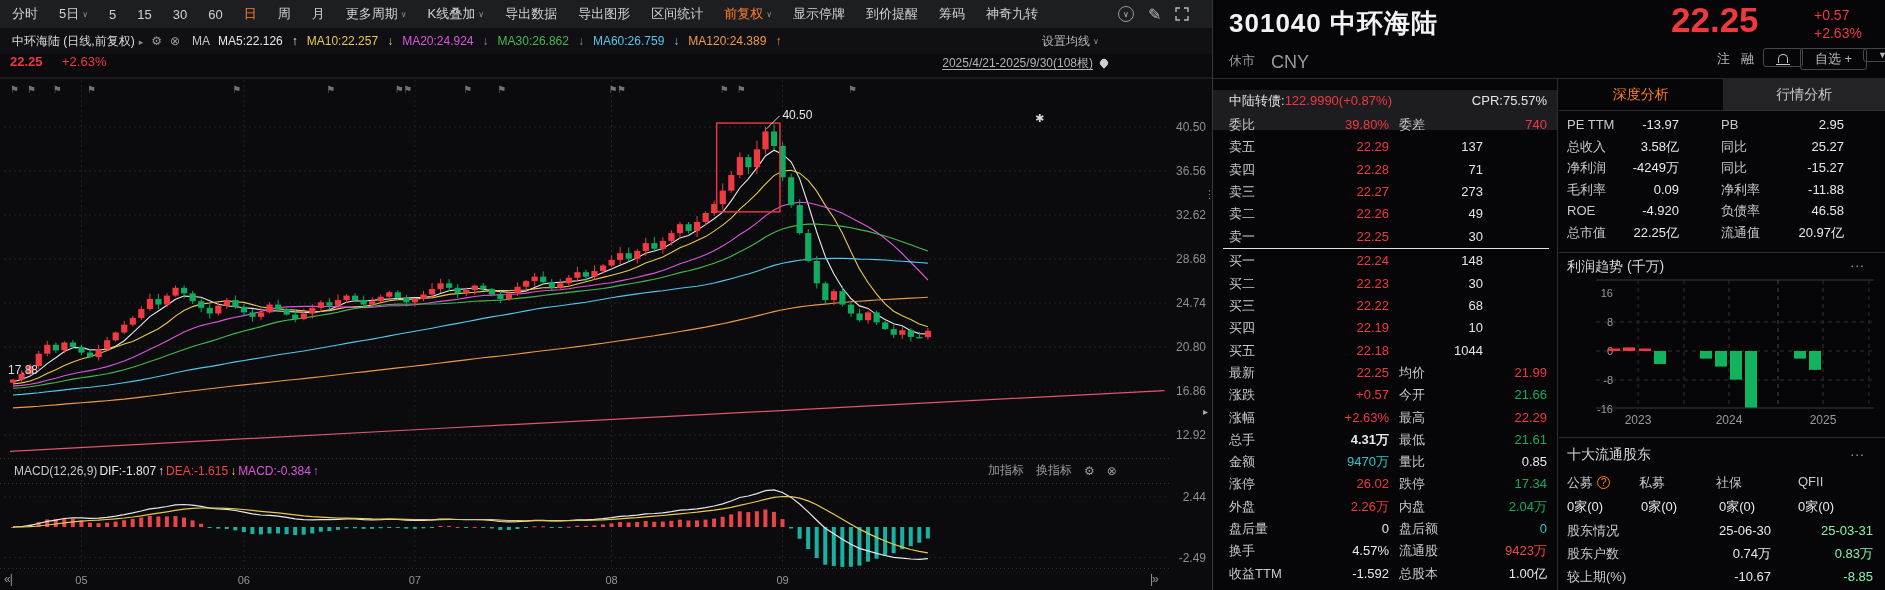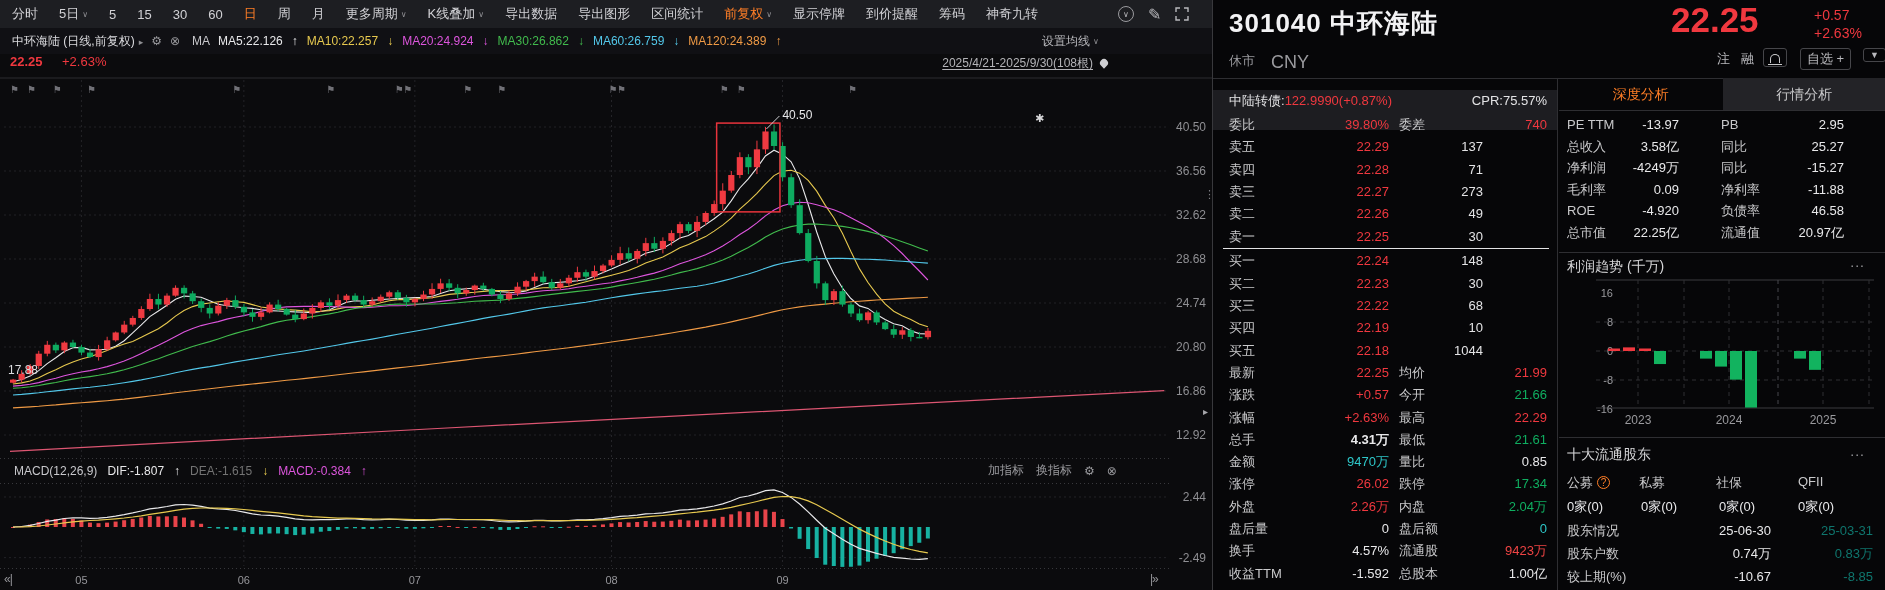--- a/index.html
+++ b/index.html
@@ -43,21 +43,21 @@
   
   .panel { position:absolute; left:1212px; top:0; width:673px; height:590px; background:#060608;
            border-left:1px solid #38383c; z-index:5; }
   .p-title { position:absolute; left:16px; top:6px; font-size:26px; font-weight:bold; color:#f2f2f4; letter-spacing:1px; }
   .p-status { position:absolute; left:16px; top:52px; font-size:13px; color:#9a9a9e; }
   .p-cur { position:absolute; left:58px; top:52px; font-size:18px; color:#9a9a9e; }
   .p-price { position:absolute; left:458px; top:0px; font-size:35px; font-weight:bold; color:#f0383f; }
   .p-chg { position:absolute; left:601px; top:7px; font-size:14px; color:#f0383f; }
   .p-chgp { position:absolute; left:601px; top:25px; font-size:14px; color:#f0383f; }
   .p-act { position:absolute; font-size:13px; color:#b9b9bd; top:50px; cursor:pointer; }
-  .box { border:1px solid #46464a; border-radius:3px; padding:1px 6px; }
+  .box { border:1px solid #46464a; border-radius:3px; padding:1px 14px; }
   .bell { position:relative; display:inline-block; width:10px; height:9px; border:1.5px solid #c9c9cb;
           border-bottom:none; border-radius:6px 6px 0 0; top:1px; }
   .bell::after { content:''; position:absolute; left:-3px; right:-3px; bottom:-2px; height:1.5px; background:#c9c9cb; }
   .hdiv { position:absolute; height:1px; background:#2e2e32; }
   .vdiv { position:absolute; width:1px; background:#2e2e32; }
   .banner { position:absolute; left:0; top:90px; width:344px; height:40px; background:#1d1d21;
             font-size:13px; line-height:22px; }
   .banner .lb { position:absolute; left:16px; color:#e3e3e5; }
   .banner .cpr { position:absolute; right:10px; color:#e3e3e5; }
   .prow { position:absolute; width:344px; height:22px; font-size:13px; line-height:22px; }
@@ -79,21 +79,21 @@
   .sec-title { position:absolute; left:354px; font-size:14px; color:#d6d6d8; }
   .more { position:absolute; right:20px; font-size:14px; color:#9a9a9e; letter-spacing:1px; cursor:pointer; }
   #profitChart { position:absolute; left:346px; top:278px; width:327px; height:150px; }
   .hcol-lb { position:absolute; top:474px; font-size:13px; color:#c9c9cb; }
   .hcol-v  { position:absolute; top:498px; font-size:13px; color:#e8e8ea; }
   .help { display:inline-block; width:13px; height:13px; border:1px solid #ff7e26; border-radius:50%;
           color:#ff7e26; font-size:10px; line-height:12px; text-align:center; margin-left:4px; vertical-align:1px; cursor:pointer;}
   .hrow { position:absolute; left:346px; width:327px; height:22px; font-size:13px; line-height:22px; }
   .hrow .lb { position:absolute; left:8px; color:#c9c9cb; }
   .hrow .v1 { position:absolute; right:115px; color:#e8e8ea; }
-  .hrow .v2 { position:absolute; right:13px; color:#0f766e; }
+  .hrow .v2 { position:absolute; right:13px; color:#86efac; }
 </style>
 </head>
 <body>
 
 <div class="app">
   <div class="left-region">
     <div class="toolbar" id="toolbar">
         <span class="tb-item">分时</span>
         <span class="tb-item">5日<span class="caret">∨</span></span>
         <span class="tb-item">5</span>
@@ -520,25 +520,25 @@
         <rect x="883.1" y="527" width="4" height="28.93574263844664" fill="#17b2a2"></rect>
         <rect x="891.6500000000001" y="527" width="4" height="26.212752264586584" fill="#17b2a2"></rect>
         <rect x="900.2" y="527" width="4" height="22.188520852854253" fill="#17b2a2"></rect>
         <rect x="908.7500000000001" y="527" width="4" height="19.078996030756116" fill="#17b2a2"></rect>
         <rect x="917.3000000000001" y="527" width="4" height="15.751762689061366" fill="#17b2a2"></rect>
         <rect x="925.85" y="527" width="4" height="11.50034190869053" fill="#17b2a2"></rect>
         <polyline points="13,527.0 21.55,526.5 30.1,525.4 38.650000000000006,523.5 47.2,521.3 55.75,520.1 64.30000000000001,518.5 72.85000000000001,517.8 81.4,517.8 89.95,518.3 98.5,518.2 107.05000000000001,517.3 115.60000000000001,516.1 124.15,514.6 132.70000000000002,512.9 141.25,511.0 149.8,508.8 158.35000000000002,507.8 166.9,506.5 175.45000000000002,504.9 184,504.5 192.55,505.1 201.10000000000002,506.4 209.65,508.1 218.20000000000002,509.0 226.75000000000003,509.4 235.3,510.5 243.85000000000002,512.1 252.40000000000003,513.9 260.95000000000005,515.0 269.5,515.4 278.05,516.2 286.6,517.4 295.15000000000003,518.9 303.70000000000005,519.6 312.25,519.8 320.8,519.6 329.35,519.7 337.90000000000003,519.5 346.45000000000005,518.9 355,519.0 363.55,519.6 372.1,519.8 380.65000000000003,519.6 389.20000000000005,519.2 397.75000000000006,519.5 406.3,520.1 414.85,520.5 423.40000000000003,520.4 431.95000000000005,519.9 440.50000000000006,519.1 449.05,519.0 457.6,519.5 466.15000000000003,519.7 474.70000000000005,519.5 483.25000000000006,519.7 491.80000000000007,520.5 500.35,521.5 508.90000000000003,521.9 517.45,521.7 526,521.1 534.5500000000001,520.3 543.1,520.3 551.6500000000001,520.8 560.2,520.9 568.75,520.5 577.3000000000001,519.9 585.85,519.8 594.4000000000001,519.3 602.95,518.6 611.5,517.6 620.0500000000001,516.3 628.6,515.9 637.1500000000001,515.1 645.7,513.9 654.25,513.5 662.8000000000001,512.8 671.35,511.6 679.9000000000001,510.1 688.45,509.7 697,508.8 705.5500000000001,507.6 714.1,506.0 722.6500000000001,503.8 731.2,501.0 739.7500000000001,497.5 748.3000000000001,496.0 756.85,493.6 765.4000000000001,490.6 773.95,489.9 782.5000000000001,492.5 791.0500000000001,497.4 799.6,504.0 808.1500000000001,511.9 816.7,520.2 825.2500000000001,528.3 833.8000000000001,533.8 842.35,539.3 850.9000000000001,544.2 859.45,548.4 868.0000000000001,550.8 876.5500000000001,553.3 885.1,555.5 893.6500000000001,557.4 902.2,558.2 910.7500000000001,559.0 919.3000000000001,559.3 927.85,558.6" fill="none" stroke="#e8e8ea" stroke-width="1.2"></polyline>
         <polyline points="13,527.0 21.55,526.9 30.1,526.6 38.650000000000006,526.0 47.2,525.0 55.75,524.0 64.30000000000001,522.9 72.85000000000001,521.9 81.4,521.1 89.95,520.5 98.5,520.1 107.05000000000001,519.5 115.60000000000001,518.8 124.15,518.0 132.70000000000002,517.0 141.25,515.8 149.8,514.4 158.35000000000002,513.1 166.9,511.8 175.45000000000002,510.4 184,509.2 192.55,508.4 201.10000000000002,508.0 209.65,508.0 218.20000000000002,508.2 226.75000000000003,508.4 235.3,508.9 243.85000000000002,509.5 252.40000000000003,510.4 260.95000000000005,511.3 269.5,512.1 278.05,512.9 286.6,513.8 295.15000000000003,514.8 303.70000000000005,515.8 312.25,516.6 320.8,517.2 329.35,517.7 337.90000000000003,518.1 346.45000000000005,518.2 355,518.4 363.55,518.6 372.1,518.9 380.65000000000003,519.0 389.20000000000005,519.1 397.75000000000006,519.1 406.3,519.3 414.85,519.6 423.40000000000003,519.7 431.95000000000005,519.8 440.50000000000006,519.6 449.05,519.5 457.6,519.5 466.15000000000003,519.5 474.70000000000005,519.5 483.25000000000006,519.6 491.80000000000007,519.7 500.35,520.1 508.90000000000003,520.5 517.45,520.7 526,520.8 534.5500000000001,520.7 543.1,520.6 551.6500000000001,520.7 560.2,520.7 568.75,520.7 577.3000000000001,520.5 585.85,520.4 594.4000000000001,520.2 602.95,519.8 611.5,519.4 620.0500000000001,518.8 628.6,518.2 637.1500000000001,517.6 645.7,516.8 654.25,516.2 662.8000000000001,515.5 671.35,514.7 679.9000000000001,513.8 688.45,513.0 697,512.2 705.5500000000001,511.2 714.1,510.2 722.6500000000001,508.9 731.2,507.3 739.7500000000001,505.4 748.3000000000001,503.5 756.85,501.5 765.4000000000001,499.3 773.95,497.4 782.5000000000001,496.5 791.0500000000001,496.6 799.6,498.1 808.1500000000001,500.9 816.7,504.7 825.2500000000001,509.5 833.8000000000001,514.3 842.35,519.3 850.9000000000001,524.3 859.45,529.1 868.0000000000001,533.4 876.5500000000001,537.4 885.1,541.0 893.6500000000001,544.3 902.2,547.1 910.7500000000001,549.5 919.3000000000001,551.4 927.85,552.9" fill="none" stroke="#e7c94f" stroke-width="1.2"></polyline>
       </svg>
     <div class="macd-bar">
-      <span id="macdSegs" style="display:flex;gap:10px;">
+      <span id="macdSegs" style="display:flex;gap:2px;">
           <span style="color: rgb(200, 200, 204);">MACD(12,26,9)</span>
           <span style="color: rgb(232, 232, 234);">DIF:-1.807</span>
           <span style="color: rgb(232, 232, 234);">↑</span>
-          <span style="color: #737373;">DEA:-1.615</span>
+          <span style="color: #ef4444;">DEA:-1.615</span>
           <span style="color: rgb(231, 201, 79);">↓</span>
           <span style="color: rgb(221, 85, 221);">MACD:-0.384</span>
           <span style="color: rgb(221, 85, 221);">↑</span>
         </span>
       <span class="macd-right">
         <span>加指标</span>
         <span>换指标</span>
         <span>⚙</span>
         <span>⊗</span>
       </span>

